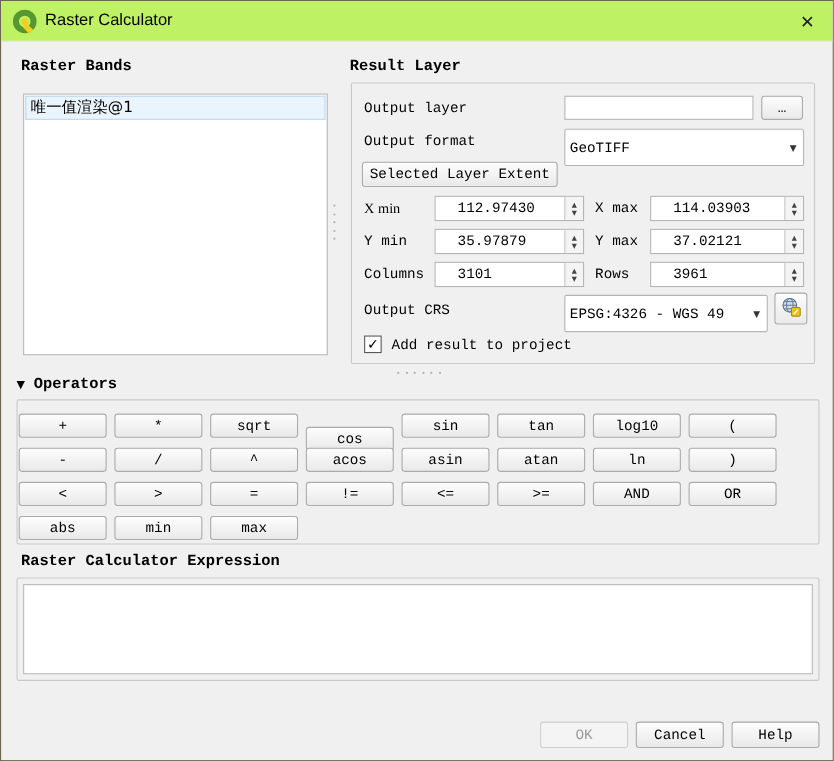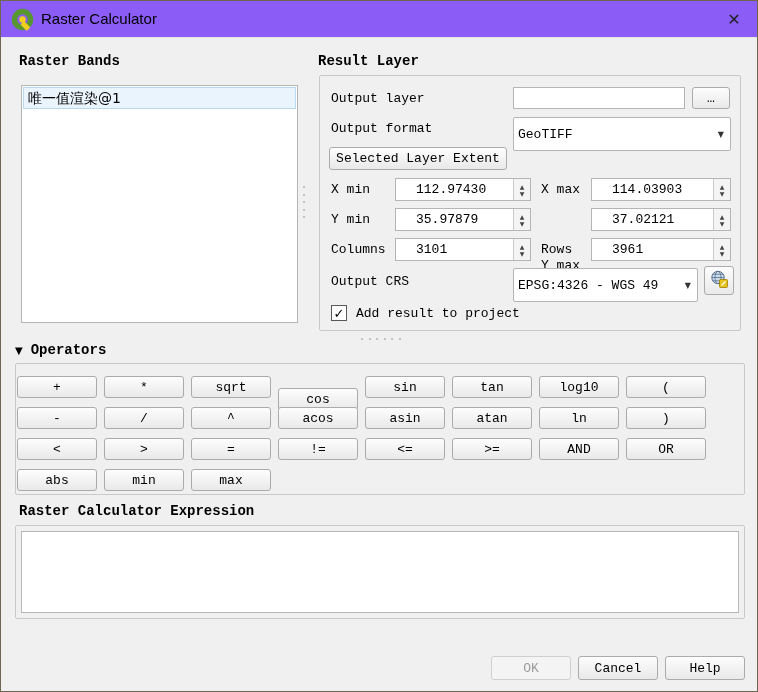--- a/index.html
+++ b/index.html
@@ -7,21 +7,21 @@
   body { font-family: "Liberation Mono", "DejaVu Sans Mono", monospace; font-size: 13px; color:#000; }
 
   .window {
     position: relative; width: 758px; height: 692px;
     background: #f0f0f0; border: 1px solid #6e6553; overflow: hidden;
   }
 
   
   .titlebar {
     position: absolute; left:0; top:0; width:100%; height:37px;
-    background:#8b5cf6; border-bottom:1px solid #e6e6e6;
+    background:#bef264; border-bottom:1px solid #e6e6e6;
   }
   .titlebar .app-icon { position:absolute; left:10px; top:7px; width:24px; height:24px; }
   .titlebar .title {
     position:absolute; left:40px; top:9px; font-family:"Liberation Sans", sans-serif;
     font-size:15px; color:#000;
   }
   .close-btn {
     position:absolute; right:0; top:0; width:46px; height:36px;
     display:flex; align-items:center; justify-content:center;
     font-family:"DejaVu Sans", sans-serif; font-size:16px; color:#222; cursor:pointer;
@@ -146,21 +146,21 @@
   <div class="label" style="left:330px; top:120px;">Output format</div>
   <div class="combo" style="left:512px; top:116px; width:218px; height:23px;">
     <span>GeoTIFF</span>
     <span class="arrow">▼</span>
   </div>
 
   <div class="btn" style="left:328px; top:146px; width:178px; height:23px;">
     <span>Selected Layer Extent</span>
   </div>
 
-  <div class="label" style="left:330px; top:181px;">X min</div>
+  <div class="label" style="left:330px; top:181px;font-family:Liberation Serif, serif;">X min</div>
   <div class="spinbox" style="left:394px; top:177px; width:136px; height:23px;">
     <span>112.97430</span>
     <span class="spin-arrows">
         <span>▲</span>
         <span>▼</span>
       </span>
   </div>
   <div class="label" style="left:540px; top:181px;">X max</div>
   <div class="spinbox" style="left:590px; top:177px; width:140px; height:23px;">
     <span>114.03903</span>
@@ -171,21 +171,21 @@
   </div>
 
   <div class="label" style="left:330px; top:211px;">Y min</div>
   <div class="spinbox" style="left:394px; top:207px; width:136px; height:23px;">
     <span>35.97879</span>
     <span class="spin-arrows">
         <span>▲</span>
         <span>▼</span>
       </span>
   </div>
-  <div class="label" style="left:540px; top:211px;margin-top:46px;">Y max</div>
+  <div class="label" style="left:540px; top:211px;">Y max</div>
   <div class="spinbox" style="left:590px; top:207px; width:140px; height:23px;">
     <span>37.02121</span>
     <span class="spin-arrows">
         <span>▲</span>
         <span>▼</span>
       </span>
   </div>
 
   <div class="label" style="left:330px; top:241px;">Columns</div>
   <div class="spinbox" style="left:394px; top:237px; width:136px; height:23px;">

